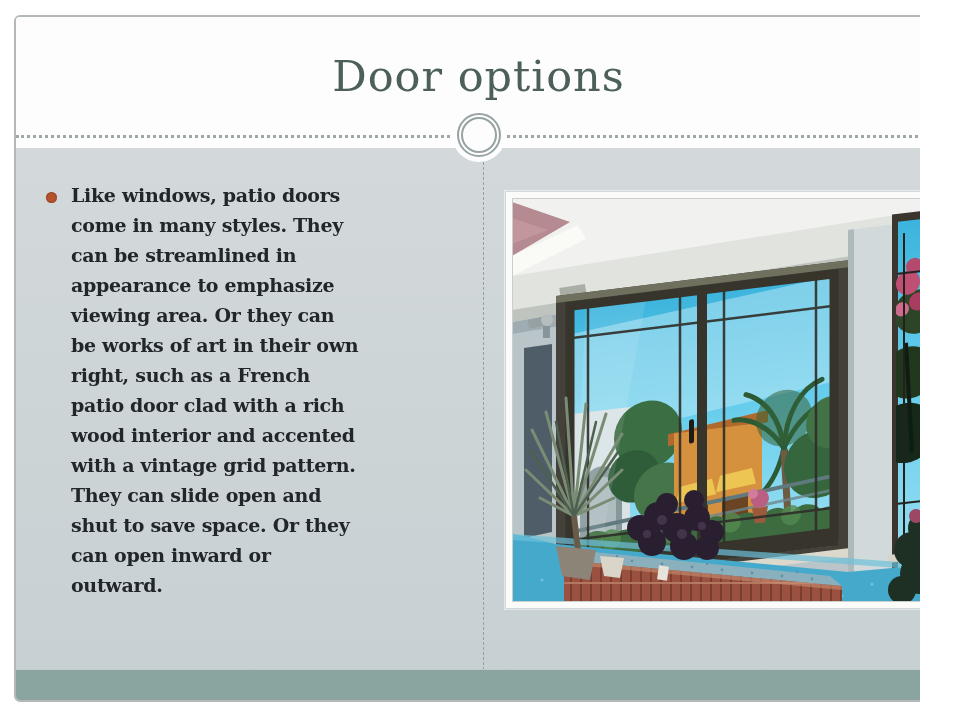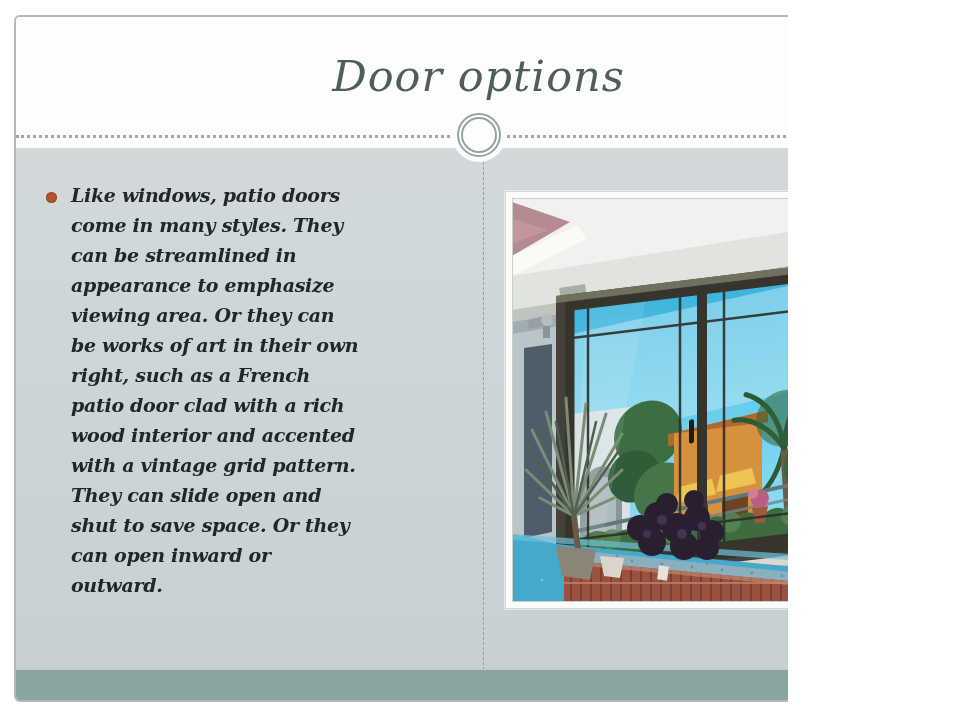--- a/index.html
+++ b/index.html
@@ -1,17 +1,17 @@
 <!DOCTYPE html>
 <html style="--page-bg: #ffffff; --slide-border: #b3b9b9; --title-text: #4d5f59; --rule: #8e9a9a; --body-bg-top: #d3d9db; --body-bg: #c7d0d3; --footer-band: #8aa4a0; --bullet: #b5532d; --body-text: #20262a;"><head>
 <meta charset="utf-8">
 <style>
   html,body{margin:0;padding:0;}
   body{background:#fff;font-family:"DejaVu Serif","Liberation Serif",serif;}
-  .stage{position:relative;width:788px;height:720px;background:var(--page-bg,#fff);overflow:hidden;font-style:italic;}
+  .stage{position:relative;width:920px;height:720px;background:var(--page-bg,#fff);overflow:hidden;}
   .slide{position:absolute;left:14px;top:15px;width:929px;height:687px;box-sizing:border-box;
          background:#fdfdfd;border:2px solid var(--slide-border,#b3b9b9);border-radius:6px;overflow:hidden;}
   .title-area{position:absolute;left:0;top:0;width:100%;height:118px;background:#fdfdfd;}
   .slide-title{position:absolute;top:34px;left:0;width:100%;margin:0;text-align:center;
          font-size:43px;font-weight:400;letter-spacing:1px;color:var(--title-text,#4d5f59);}
   .rule{position:absolute;left:0;top:118px;width:100%;height:0;border-top:3px dotted var(--rule,#8e9a9a);opacity:.85;}
   .body-area{position:absolute;left:0;top:131px;width:100%;bottom:30px;
          background:linear-gradient(var(--body-bg-top,#d3d9db),var(--body-bg,#c7d0d3));}
   .vline{position:absolute;left:467px;top:14px;bottom:0;width:0;border-left:1px dashed #8f9b9e;opacity:.9;}
   .ornament{position:absolute;left:50%;top:118px;transform:translate(-50%,-50%);width:56px;height:56px;}

